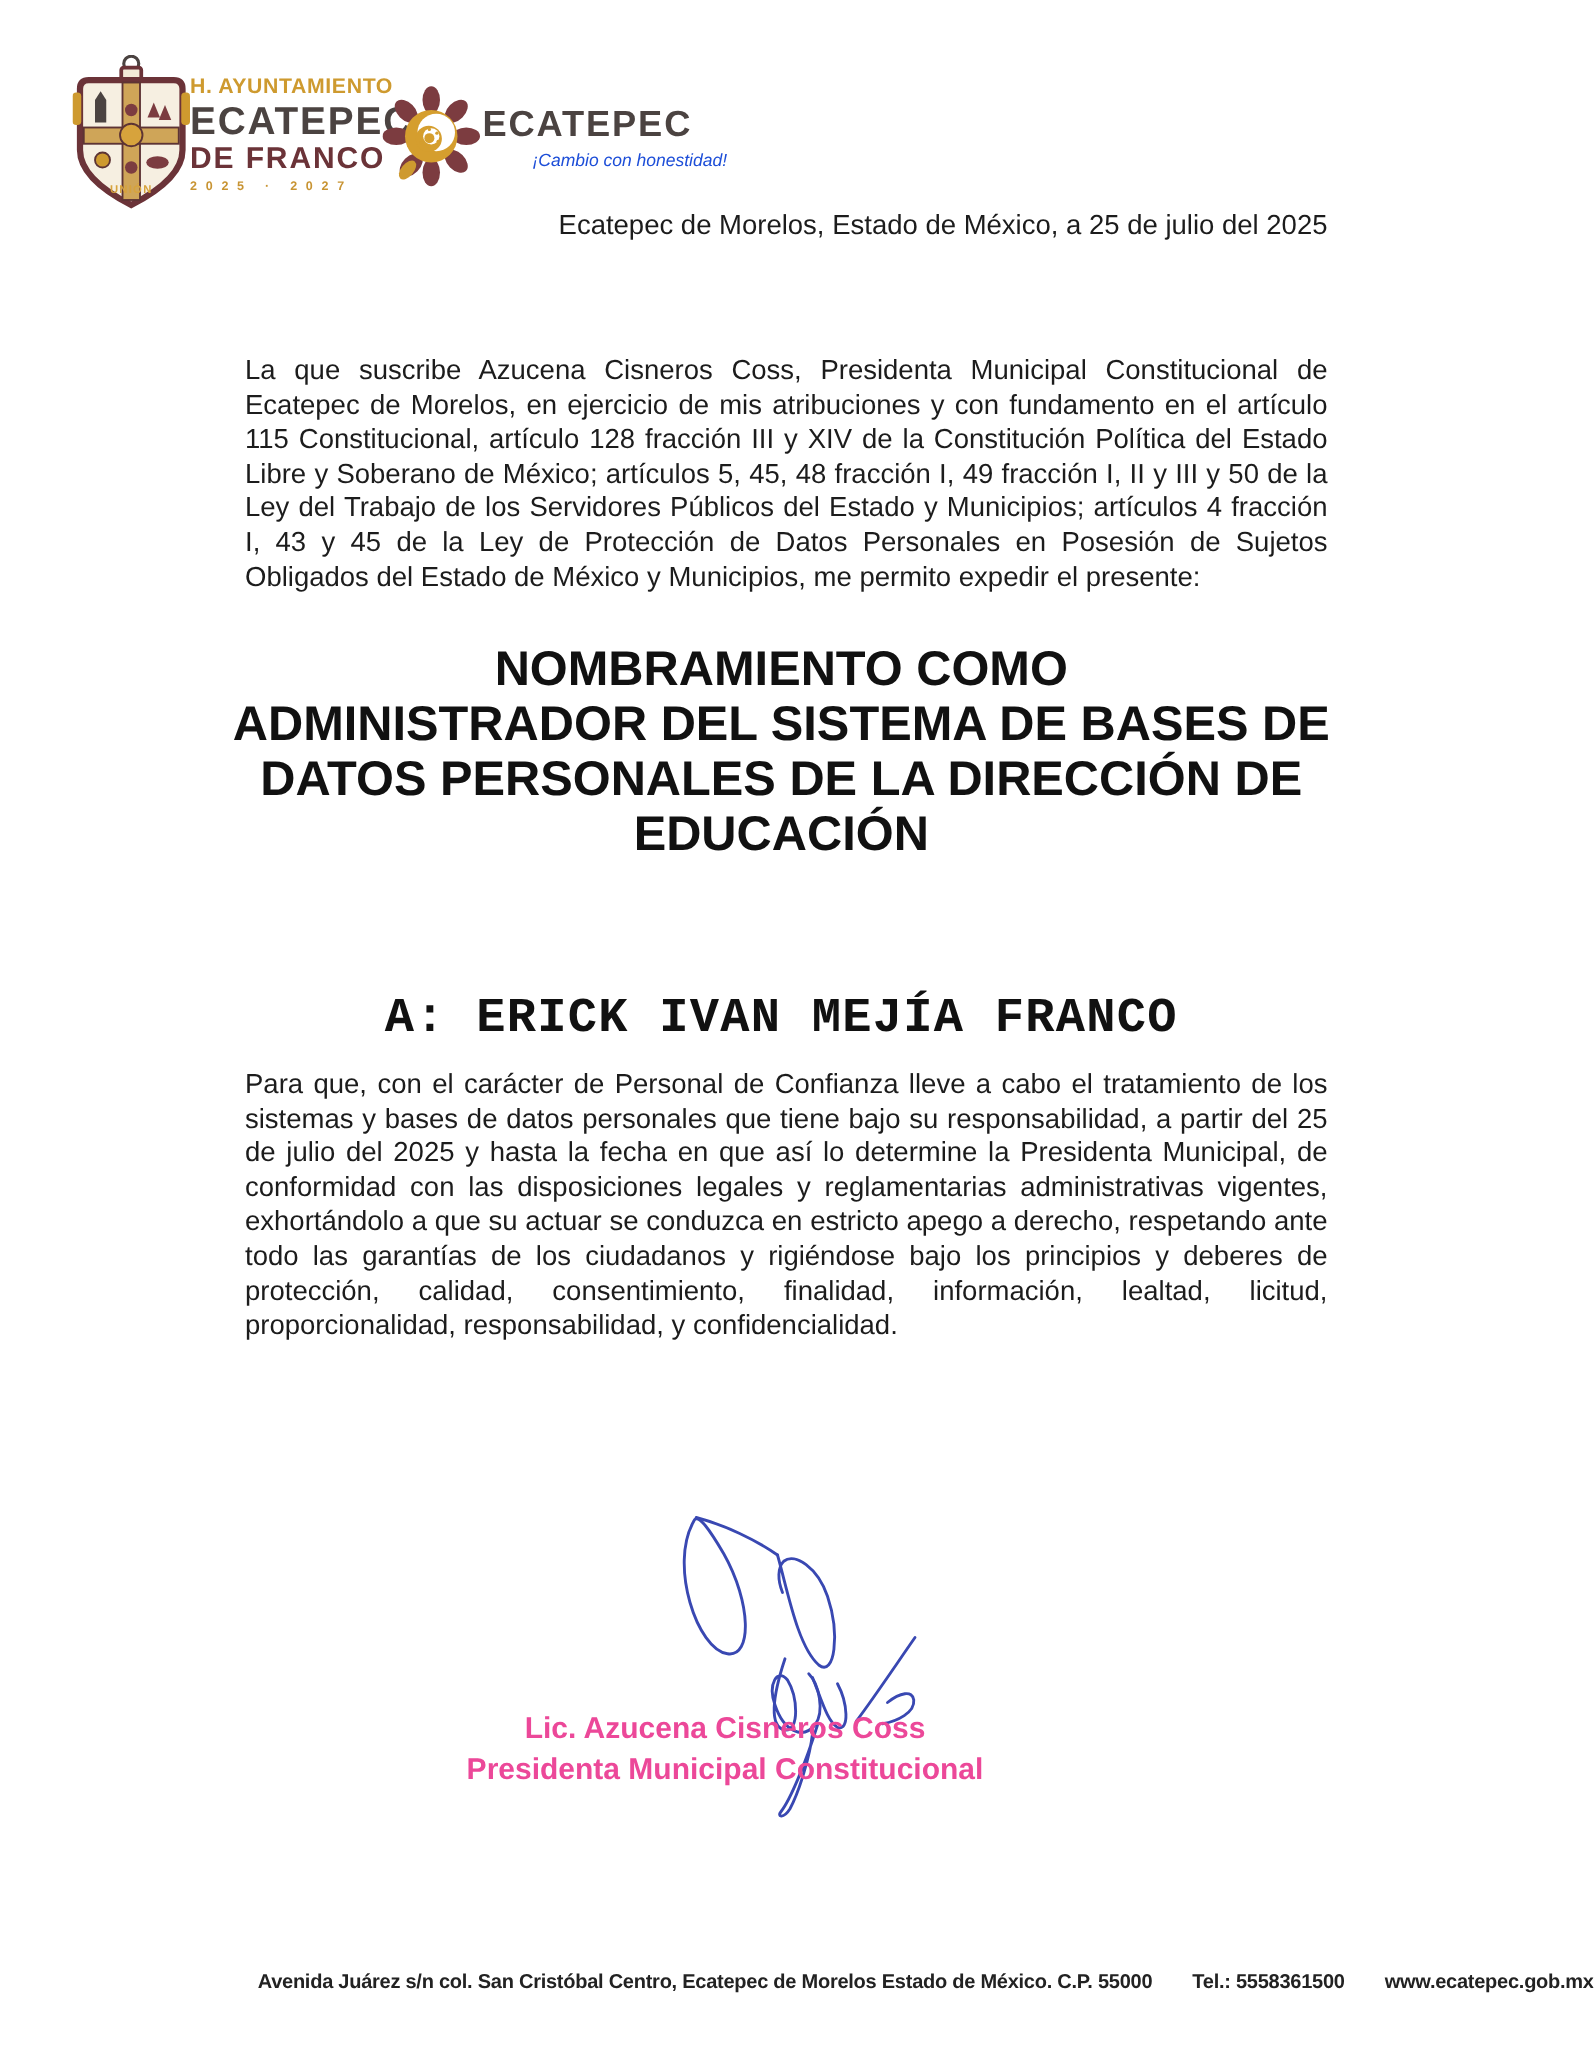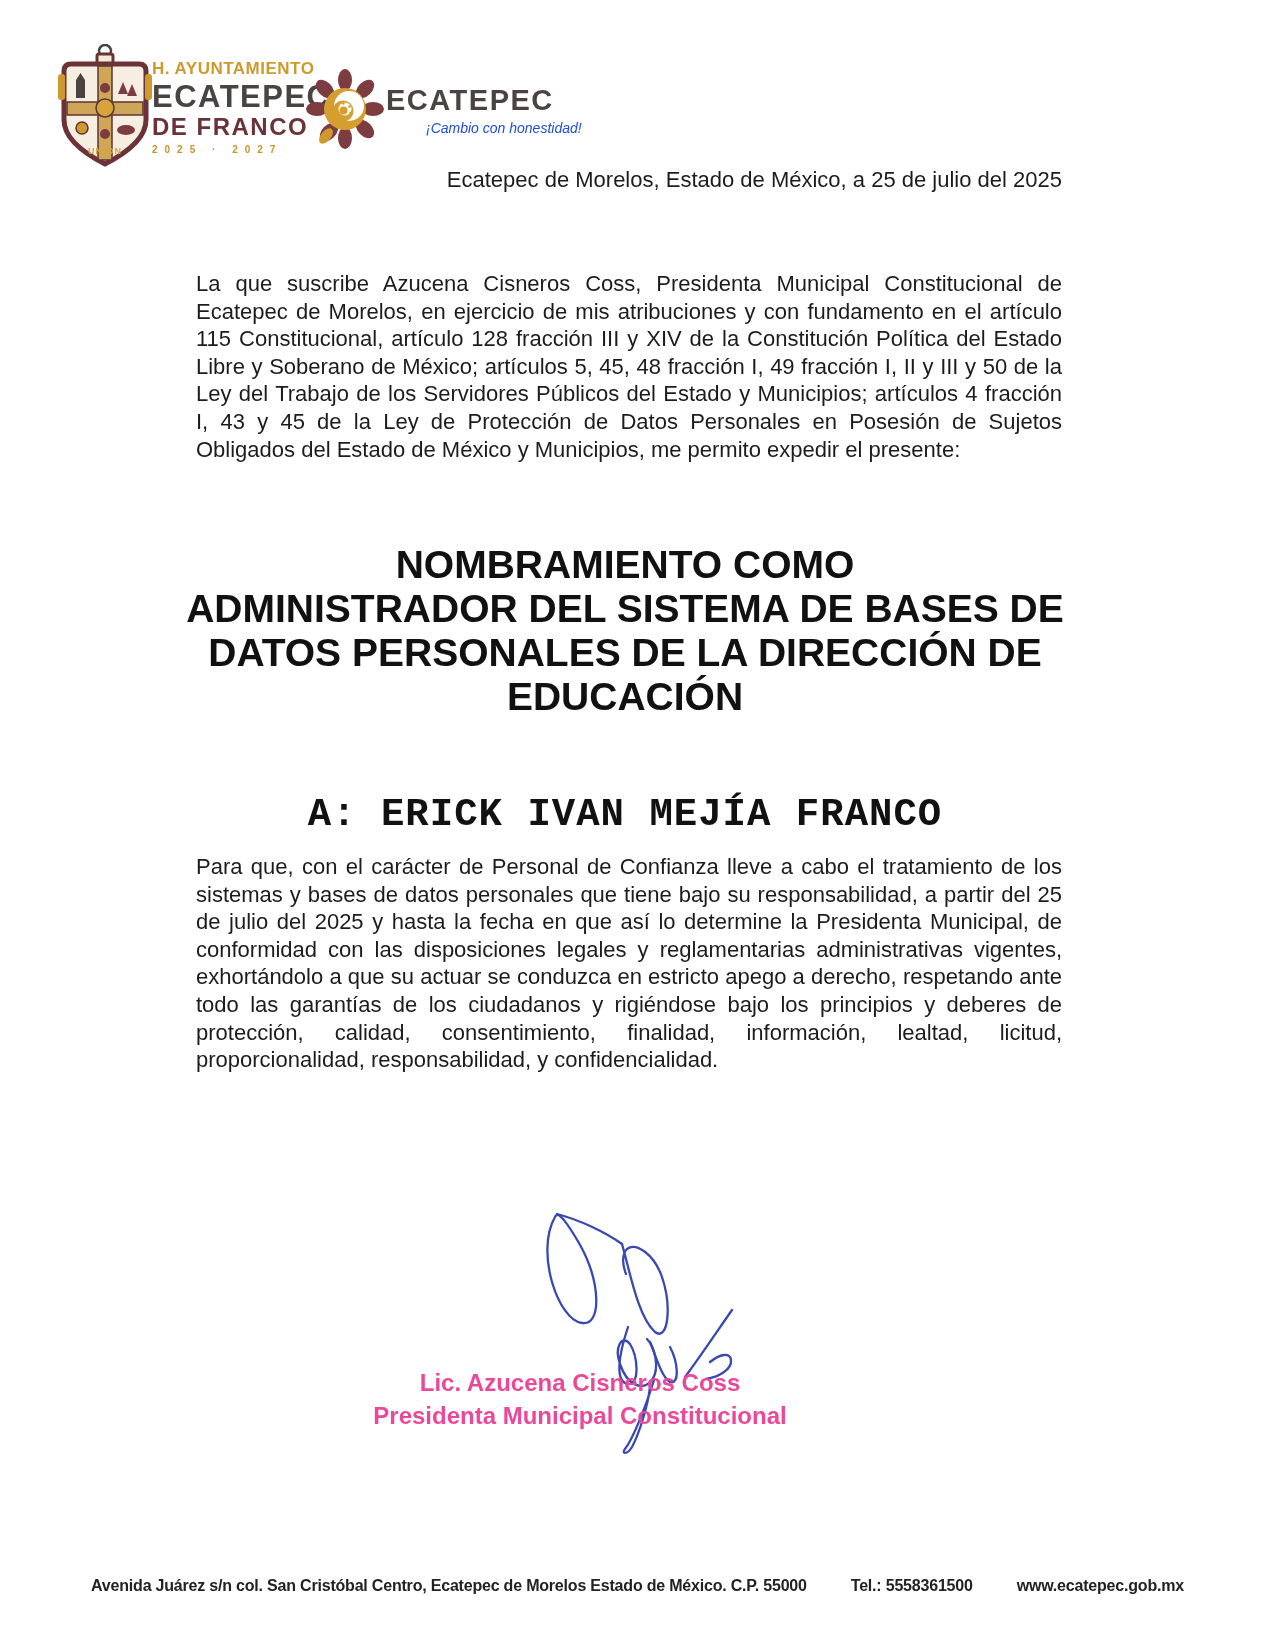--- a/index.html
+++ b/index.html
@@ -21,41 +21,41 @@
   .brand-tagline{font-size:14px;font-weight:normal;font-style:italic;color:#1d4ed8;margin-top:6px;margin-left:40px;}
   
   .date-line{
     position:absolute;left:196px;top:167px;width:866px;
     font-size:22px;text-align:right;
   }
   .par{
     position:absolute;left:196px;width:866px;margin:0;
     font-size:22px;line-height:27.6px;text-align:justify;
   }
-  .par-intro{top:270px;}
+  .par-intro{top:282px;}
   .par-body{top:853px;}
   .par-closing{top:1137px;}
   .doc-title{
-    position:absolute;left:0;top:543px;width:1250px;text-align:center;
+    position:absolute;left:0;top:514px;width:1250px;text-align:center;
     font-size:39px;font-weight:bold;line-height:44px;color:#111;letter-spacing:0;
   }
   .addressee{
     position:absolute;left:0;top:793px;width:1250px;text-align:center;
     font-size:39px;font-weight:bold;letter-spacing:1px;color:#111;font-family:Liberation Mono, monospace;
   }
   
   .sig-ink{position:absolute;left:500px;top:1192px;}
   .sig-text{
     position:absolute;left:330px;top:1366px;width:500px;text-align:center;
     font-weight:bold;font-size:24px;line-height:33px;color:#ec4899;
   }
   
   .footer{
     position:absolute;left:0;top:1577px;width:1275px;
-    display:flex;justify-content:center;gap:44px;
+    display:flex;justify-content:flex-end;gap:32px;
     font-size:16px;font-weight:bold;color:#222;letter-spacing:-0.2px;
   }
 </style>
 </head>
 <body>
 
 <div class="page">
 
   <div>
 

